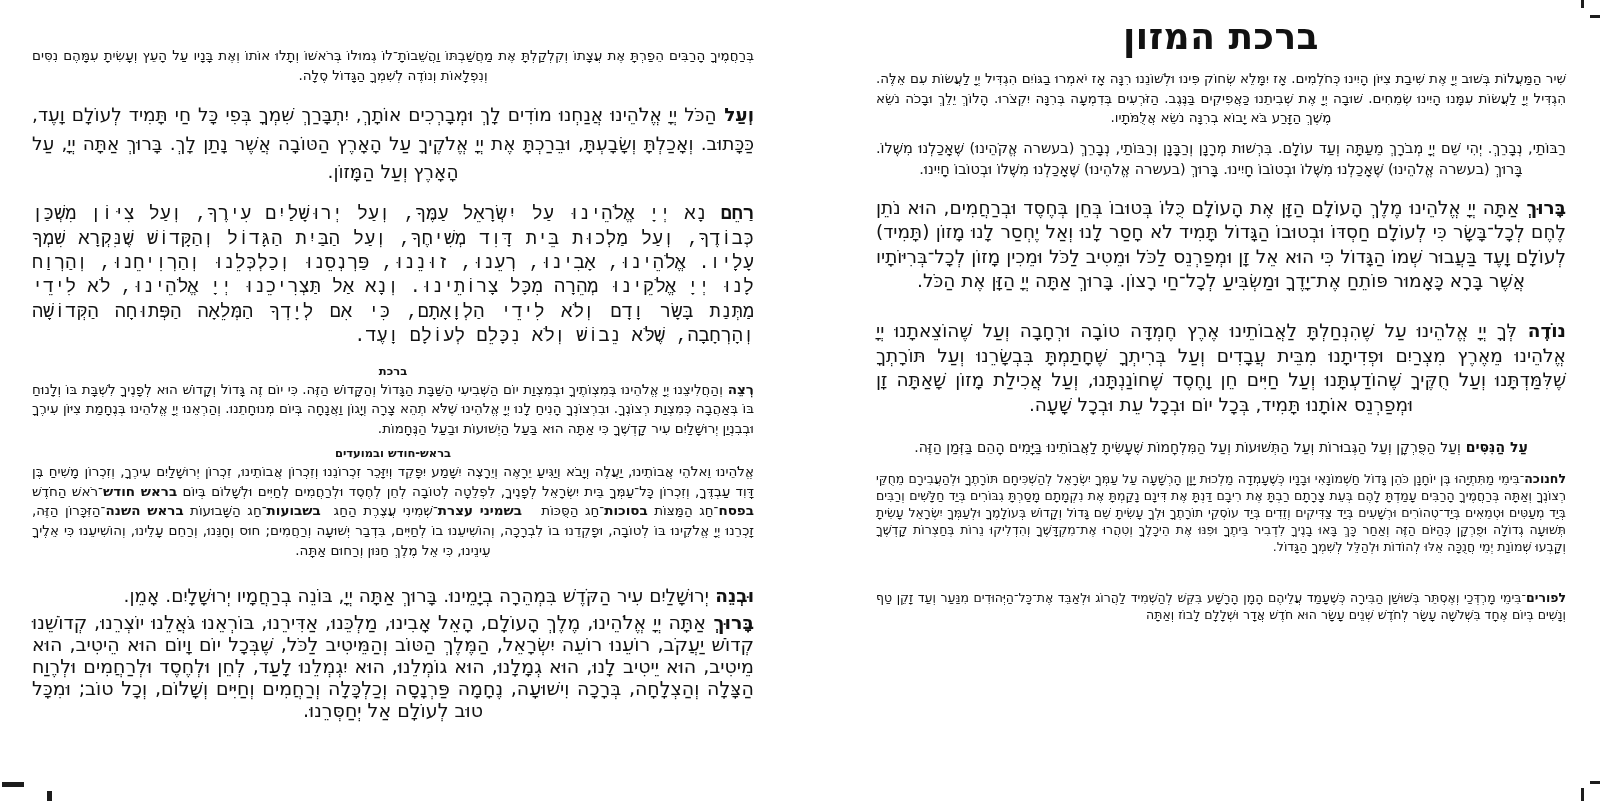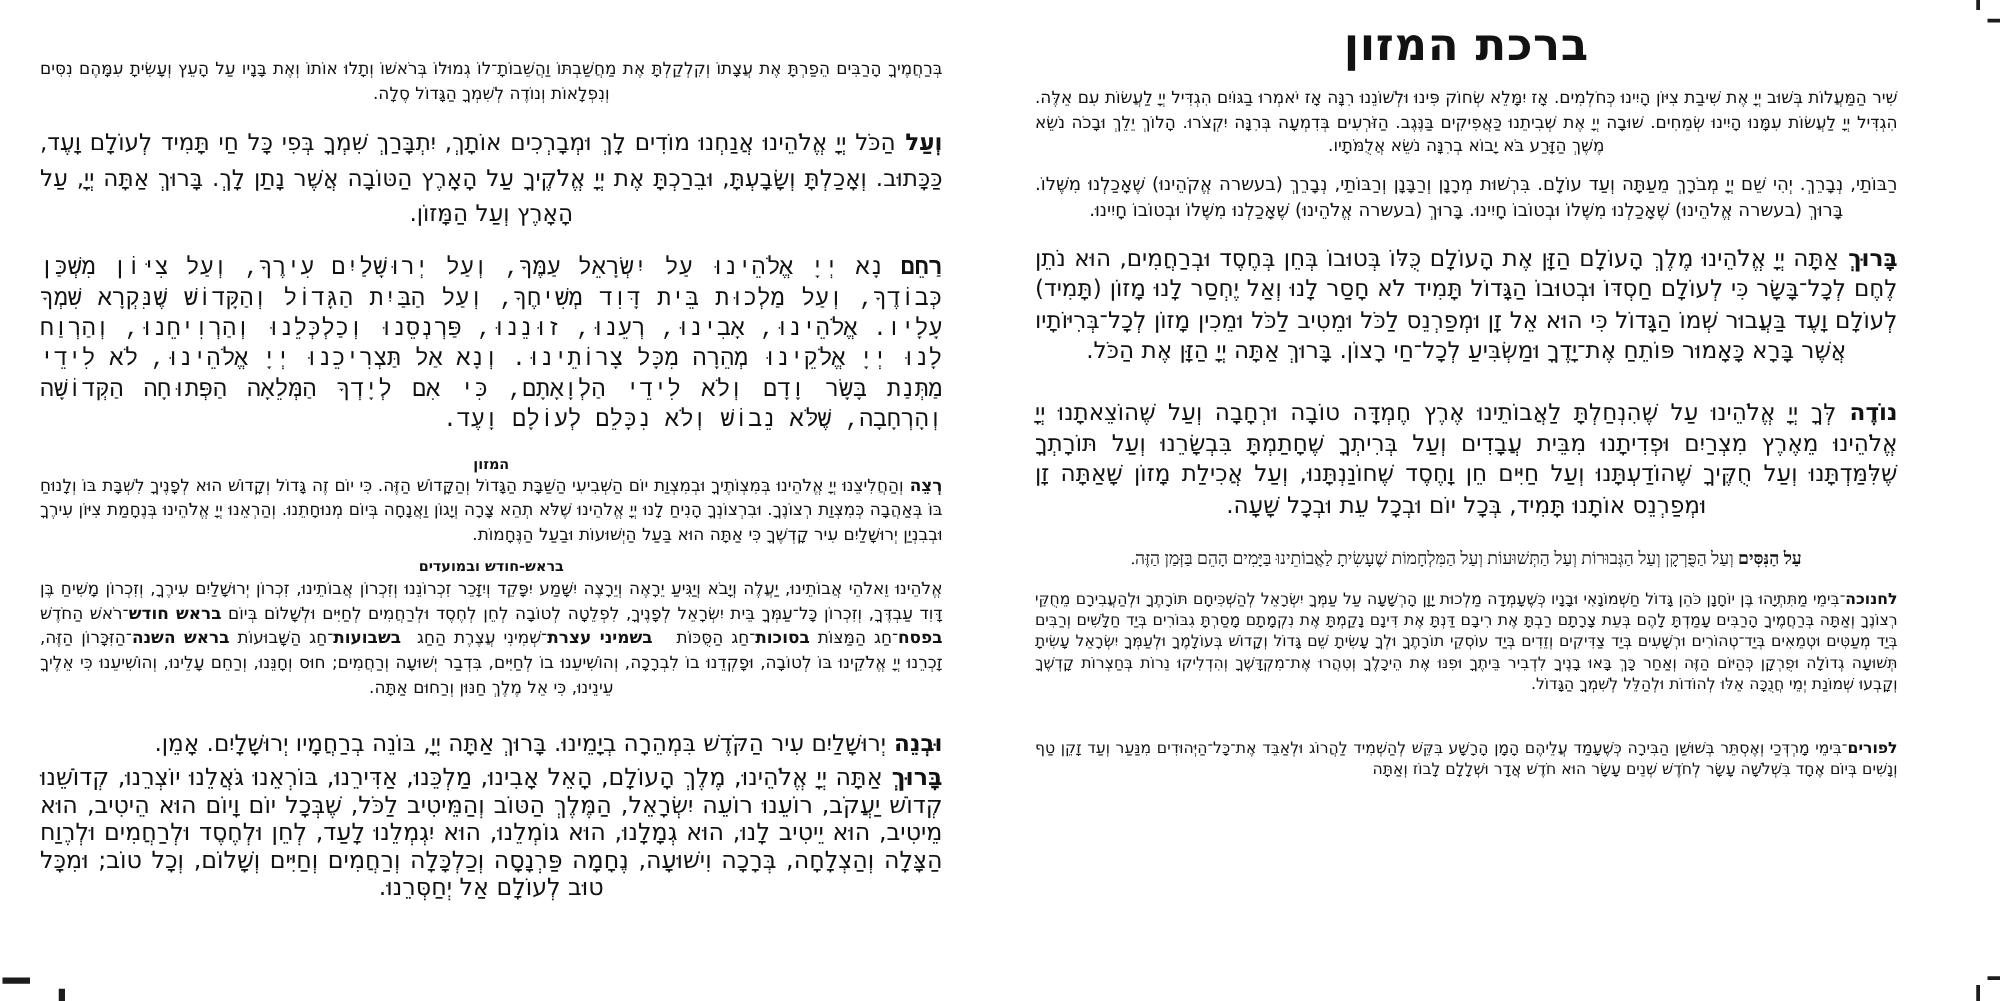--- a/index.html
+++ b/index.html
@@ -3,41 +3,41 @@
 <meta charset="utf-8">
 <style>
   html,body{margin:0;padding:0;}
   body{
     width:1600px;height:801px;position:relative;overflow:hidden;
     background:#ffffff;color:#121212;
     font-family:"DejaVu Sans",sans-serif;
   }
   .page{position:absolute;direction:rtl;}
   .page-left{left:32px;top:46px;width:722px;}
-  .page-right{left:828px;top:16px;width:690px;}
+  .page-right{left:876px;top:16px;width:690px;}
   .title{
     font-size:36px;font-weight:700;text-align:center;
     margin:0 0 12px 0;letter-spacing:.5px;
   }
   p{margin:0;}
   .jc{text-align:justify;}
   .lc{text-align-last:center;-moz-text-align-last:center;}
   .rt{text-align:right;margin-top:24px;}
   .b,.lead{font-weight:700;}
   .t-sm{font-size:13.5px;line-height:1.45;}
   .t-md{font-size:14.5px;line-height:1.45;}
   .t-md2{font-size:14px;line-height:1.5;}
   .t-xs{font-size:12.5px;line-height:1.36;}
   .t-lg{font-size:18.5px;line-height:1.32;}
   .t-lg.loose{line-height:1.55;}
   .t-lg.tight{font-size:19px;line-height:1.15;}
   .hdr{font-size:11.5px;font-weight:700;text-align:center;}
   
   .mb4{margin-bottom:4px;}  .mb8{margin-bottom:8px;}
-  .mb10{margin-bottom:10px;}.mb12{margin-bottom:12px;font-family:Liberation Serif, serif;}
+  .mb10{margin-bottom:10px;}.mb12{margin-bottom:12px;}
   .mb14{margin-bottom:14px;font-family:Liberation Mono, monospace;}.mb16{margin-bottom:16px;}
   .mb20{margin-bottom:20px;}.mb26{margin-bottom:26px;}
   .mb34{margin-bottom:34px;}.mb36{margin-bottom:20px;}
   .mb1{margin-bottom:2px;}
   
   .mark{position:absolute;background:#1c1c1c;}
   .m-bl-h{left:2px;top:782px;width:22px;height:5px;}
   .m-bl-v{left:47px;top:791px;width:5px;height:10px;}
   .m-br-h{left:1590px;top:781px;width:10px;height:3px;}
   .m-br-v{left:1581px;top:788px;width:3px;height:13px;}
@@ -49,21 +49,21 @@
 
 <div>
 
   <div class="page page-left" dir="rtl">
     <p class="t-sm jc lc mb16">בְּרַחֲמֶיךָ הָרַבִּים הֵפַרְתָּ אֶת עֲצָתוֹ וְקִלְקַלְתָּ אֶת מַחֲשַׁבְתּוֹ וַהֲשֵׁבוֹתָ־לוֹ גְמוּלוֹ בְּרֹאשׁוֹ וְתָלוּ אוֹתוֹ וְאֶת בָּנָיו עַל הָעֵץ וְעָשִׂיתָ עִמָּהֶם נִסִּים וְנִפְלָאוֹת וְנוֹדֶה לְשִׁמְךָ הַגָּדוֹל סֶלָה.</p>
 
     <p class="t-lg loose jc lc mb16"><span class="lead">וְעַל </span><span>הַכֹּל יְיָ אֱלֹהֵינוּ אֲנַחְנוּ מוֹדִים לָךְ וּמְבָרְכִים אוֹתָךְ, יִתְבָּרַךְ שִׁמְךָ בְּפִי כָּל חַי תָּמִיד לְעוֹלָם וָעֶד, כַּכָּתוּב. וְאָכַלְתָּ וְשָׂבָעְתָּ, וּבֵרַכְתָּ אֶת יְיָ אֱלֹקֶיךָ עַל הָאָרֶץ הַטּוֹבָה אֲשֶׁר נָתַן לָךְ. בָּרוּךְ אַתָּה יְיָ, עַל הָאָרֶץ וְעַל הַמָּזוֹן.</span></p>
 
     <p class="t-lg jc mb14"><span class="lead">רַחֵם </span><span>נָא יְיָ אֱלֹהֵינוּ עַל יִשְׂרָאֵל עַמֶּךָ, וְעַל יְרוּשָׁלַיִם עִירֶךָ, וְעַל צִיּוֹן מִשְׁכַּן כְּבוֹדֶךָ, וְעַל מַלְכוּת בֵּית דָּוִד מְשִׁיחֶךָ, וְעַל הַבַּיִת הַגָּדוֹל וְהַקָּדוֹשׁ שֶׁנִּקְרָא שִׁמְךָ עָלָיו. אֱלֹהֵינוּ, אָבִינוּ, רְעֵנוּ, זוּנֵנוּ, פַּרְנְסֵנוּ וְכַלְכְּלֵנוּ וְהַרְוִיחֵנוּ, וְהַרְוַח לָנוּ יְיָ אֱלֹקֵינוּ מְהֵרָה מִכָּל צָרוֹתֵינוּ. וְנָא אַל תַּצְרִיכֵנוּ יְיָ אֱלֹהֵינוּ, לֹא לִידֵי מַתְּנַת בָּשָׂר וָדָם וְלֹא לִידֵי הַלְוָאָתָם, כִּי אִם לְיָדְךָ הַמְּלֵאָה הַפְּתוּחָה הַקְּדוֹשָׁה וְהָרְחָבָה, שֶׁלֹּא נֵבוֹשׁ וְלֹא נִכָּלֵם לְעוֹלָם וָעֶד.</span></p>
 
-    <p class="hdr mb1">המזון</p>
+    <p class="hdr mb1">ברכת</p>
 
     <p class="t-sm jc mb8"><span class="lead">רְצֵה </span><span>וְהַחֲלִיצֵנוּ יְיָ אֱלֹהֵינוּ בְּמִצְוֹתֶיךָ וּבְמִצְוַת יוֹם הַשְּׁבִיעִי הַשַּׁבָּת הַגָּדוֹל וְהַקָּדוֹשׁ הַזֶּה. כִּי יוֹם זֶה גָּדוֹל וְקָדוֹשׁ הוּא לְפָנֶיךָ לִשְׁבָּת בּוֹ וְלָנוּחַ בּוֹ בְּאַהֲבָה כְּמִצְוַת רְצוֹנֶךָ. וּבִרְצוֹנְךָ הָנִיחַ לָנוּ יְיָ אֱלֹהֵינוּ שֶׁלֹּא תְהֵא צָרָה וְיָגוֹן וַאֲנָחָה בְּיוֹם מְנוּחָתֵנוּ. וְהַרְאֵנוּ יְיָ אֱלֹהֵינוּ בְּנֶחָמַת צִיּוֹן עִירֶךָ וּבְבִנְיַן יְרוּשָׁלַיִם עִיר קָדְשֶׁךָ כִּי אַתָּה הוּא בַּעַל הַיְשׁוּעוֹת וּבַעַל הַנֶּחָמוֹת.</span></p>
 
     <p class="hdr mb1">בראש-חודש ובמועדים</p>
 
     <p class="t-sm jc lc mb36"><span>אֱלֹהֵינוּ וֵאלֹהֵי אֲבוֹתֵינוּ, יַעֲלֶה וְיָבֹא וְיַגִּיעַ יֵרָאֶה וְיֵרָצֶה יִשָּׁמַע יִפָּקֵד וְיִזָּכֵר זִכְרוֹנֵנוּ וְזִכְרוֹן אֲבוֹתֵינוּ, זִכְרוֹן יְרוּשָׁלַיִם עִירֶךָ, וְזִכְרוֹן מָשִׁיחַ בֶּן דָּוִד עַבְדֶּךָ, וְזִכְרוֹן כָּל־עַמְּךָ בֵּית יִשְׂרָאֵל לְפָנֶיךָ, לִפְלֵטָה לְטוֹבָה לְחֵן לְחֶסֶד וּלְרַחֲמִים לְחַיִּים וּלְשָׁלוֹם בְּיוֹם </span><span class="b">בראש חודש</span><span>־רֹאשׁ הַחֹדֶשׁ </span><span class="b">בפסח</span><span>־חַג הַמַּצּוֹת </span><span class="b">בסוכות</span><span>־חַג הַסֻּכּוֹת&nbsp;&nbsp; </span><span class="b">בשמיני עצרת</span><span>־שְׁמִינִי עֲצֶרֶת הַחַג&nbsp; </span><span class="b">בשבועות</span><span>־חַג הַשָּׁבוּעוֹת </span><span class="b">בראש השנה</span><span>־הַזִּכָּרוֹן הַזֶּה, זָכְרֵנוּ יְיָ אֱלֹקֵינוּ בּוֹ לְטוֹבָה, וּפָקְדֵנוּ בוֹ לִבְרָכָה, וְהוֹשִׁיעֵנוּ בוֹ לְחַיִּים, בִּדְבַר יְשׁוּעָה וְרַחֲמִים; חוּס וְחָנֵּנוּ, וְרַחֵם עָלֵינוּ, וְהוֹשִׁיעֵנוּ כִּי אֵלֶיךָ עֵינֵינוּ, כִּי אֵל מֶלֶךְ חַנּוּן וְרַחוּם אַתָּה.</span></p>
 
     <p class="t-lg rt mb4"><span class="lead">וּבְנֵה </span><span>יְרוּשָׁלַיִם עִיר הַקֹּדֶשׁ בִּמְהֵרָה בְיָמֵינוּ. בָּרוּךְ אַתָּה יְיָ, בּוֹנֵה בְרַחֲמָיו יְרוּשָׁלָיִם. אָמֵן.</span></p>
 
     <p class="t-lg tight jc lc"><span class="lead">בָּרוּךְ </span><span>אַתָּה יְיָ אֱלֹהֵינוּ, מֶלֶךְ הָעוֹלָם, הָאֵל אָבִינוּ, מַלְכֵּנוּ, אַדִּירֵנוּ, בּוֹרְאֵנוּ גֹּאֲלֵנוּ יוֹצְרֵנוּ, קְדוֹשֵׁנוּ קְדוֹשׁ יַעֲקֹב, רוֹעֵנוּ רוֹעֵה יִשְׂרָאֵל, הַמֶּלֶךְ הַטּוֹב וְהַמֵּיטִיב לַכֹּל, שֶׁבְּכָל יוֹם וָיוֹם הוּא הֵיטִיב, הוּא מֵיטִיב, הוּא יֵיטִיב לָנוּ, הוּא גְמָלָנוּ, הוּא גוֹמְלֵנוּ, הוּא יִגְמְלֵנוּ לָעַד, לְחֵן וּלְחֶסֶד וּלְרַחֲמִים וּלְרֶוַח הַצָּלָה וְהַצְלָחָה, בְּרָכָה וִישׁוּעָה, נֶחָמָה פַּרְנָסָה וְכַלְכָּלָה וְרַחֲמִים וְחַיִּים וְשָׁלוֹם, וְכָל טוֹב; וּמִכָּל טוּב לְעוֹלָם אַל יְחַסְּרֵנוּ.</span></p>

